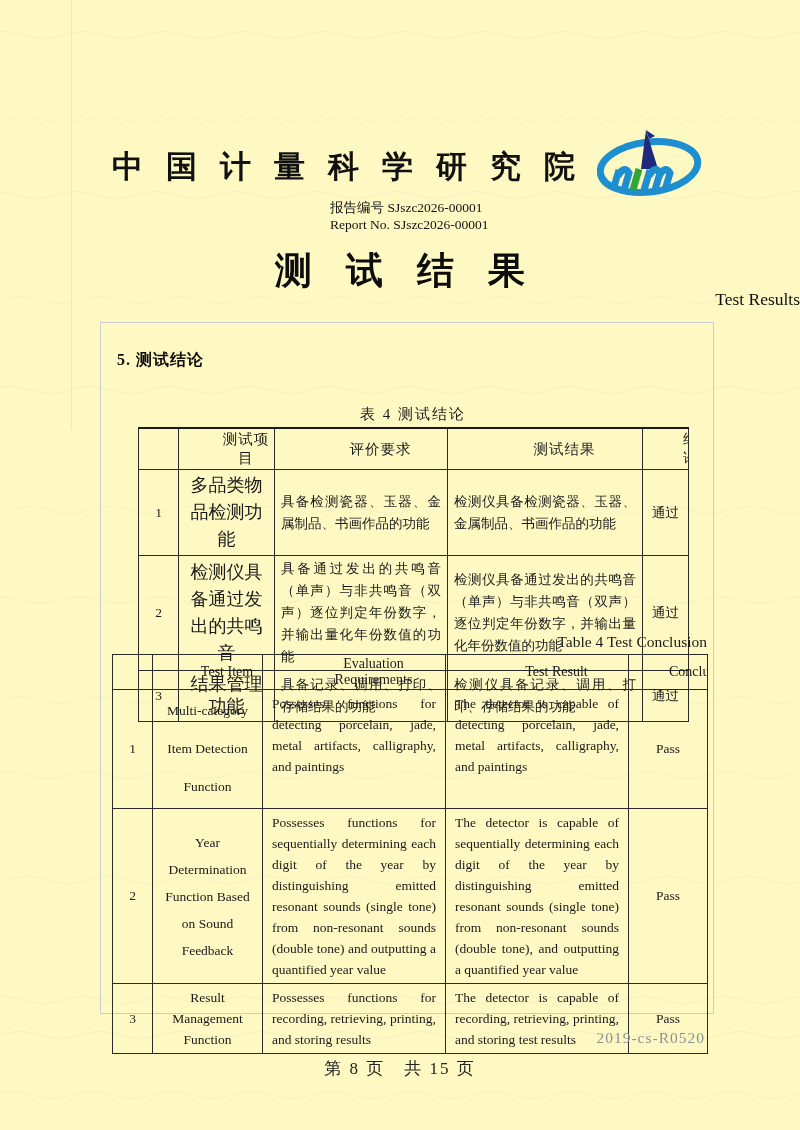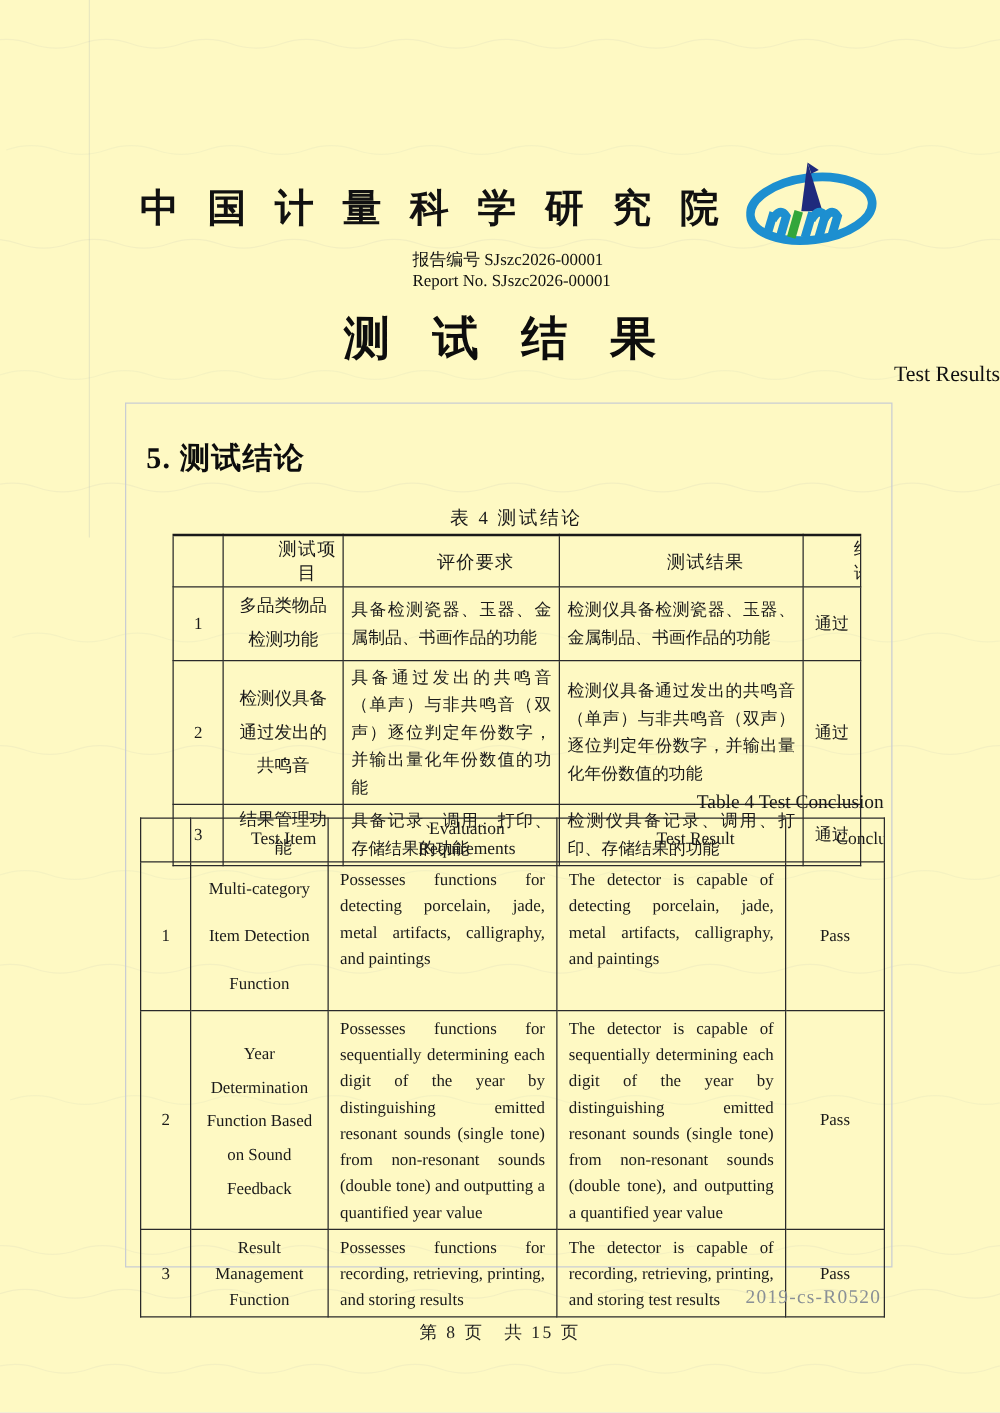--- a/index.html
+++ b/index.html
@@ -8,43 +8,43 @@
   .waves{position:absolute;left:0;top:0;pointer-events:none;}
   .crease{position:absolute;left:71px;top:0;width:1px;height:430px;background:rgba(140,155,185,.18);}
   .inst-name{position:absolute;left:112px;top:146px;font-size:31px;font-weight:700;
              letter-spacing:23px;white-space:nowrap;color:#111;}
   .logo{position:absolute;left:597px;top:127px;}
   .report-no{position:absolute;left:330px;top:200px;font-size:13.5px;line-height:16.5px;color:#111;}
   .title-cn{position:absolute;left:0;top:246px;width:100%;text-align:center;font-size:37px;
             font-weight:700;letter-spacing:34px;padding-left:34px;box-sizing:border-box;color:#0d0d0d;}
   .title-en{position:absolute;left:0;top:289px;width:100%;text-align:right;font-size:17.5px;color:#111;}
   .frame{position:absolute;left:100px;top:322px;width:612px;height:690px;border:1px solid #c9cdd3;}
-  .sec-head{position:absolute;left:117px;top:350px;font-size:24px;font-weight:700;letter-spacing:1px;color:#0d0d0d;}
+  .sec-head{position:absolute;left:117px;top:350px;font-size:16px;font-weight:700;letter-spacing:1px;color:#0d0d0d;}
   .cap-cn{position:absolute;left:138px;top:405px;width:550px;text-align:center;font-size:15px;letter-spacing:2px;}
   .cap-en{position:absolute;left:112px;top:633px;width:595px;text-align:right;font-size:15.5px;}
   table{border-collapse:collapse;table-layout:fixed;position:absolute;background:transparent;}
   td,th{border:1px solid #2a2a2a;font-weight:400;overflow:hidden;padding-left:40px;}
   .tbl-cn{left:138px;top:427px;width:550px;font-size:13.5px;}
   .tbl-cn th{font-size:14.5px;height:27px;letter-spacing:1px;}
   .tbl-cn{border-top:2px solid #1a1a1a;}
   .tbl-cn td{text-align:center;vertical-align:middle;line-height:22px;padding:2px 6px;}
   .tbl-cn td.cell-text{text-align:left;text-align:justify;}
-  .cn5{display:inline-block;width:75px;text-align:center;font-size:14px;line-height:27px;}
+  .cn5{display:inline-block;width:75px;text-align:center;font-size:18px;line-height:27px;}
   .cn5.tight{line-height:22px;}
   .r-cn1{height:50px;}.r-cn2{height:90px;}.r-cn3{height:38px;}
   .tbl-en{left:112px;top:654px;width:595px;font-size:13.5px;}
   .tbl-en th{font-size:14px;height:25px;}
   .tbl-en td{vertical-align:middle;text-align:center;padding:2px 6px;}
   .tbl-en td.cell-text{text-align:justify;vertical-align:top;padding:3px 9px;line-height:21px;}
   .r-en1{height:84px;}.r-en2{height:172px;}.r-en3{height:66px;}
   .lh29{line-height:38px;margin-left:14px;}.lh27{line-height:27px;}.lh21{line-height:21px;}
   .doc-code{position:absolute;left:540px;top:1029px;width:165px;text-align:right;
             font-size:15.5px;color:#8a9096;letter-spacing:1px;}
   .page-info{position:absolute;left:0;top:1057px;width:100%;text-align:center;
-             font-size:14px;letter-spacing:2px;color:#222;}
+             font-size:17px;letter-spacing:2px;color:#222;}
 </style>
 </head>
 <body>
 
 <div class="page">
 
   <svg class="waves" width="800" height="1130" aria-hidden="true">
     <defs>
       <path id="w" d="M0 0 q20 -7 40 0 t40 0 t40 0 t40 0 t40 0 t40 0 t40 0 t40 0 t40 0 t40 0 t40 0 t40 0 t40 0 t40 0 t40 0 t40 0 t40 0 t40 0 t40 0 t40 0 t40 0" fill="none" stroke="#6e84a8" stroke-width="1"></path>
     </defs>

